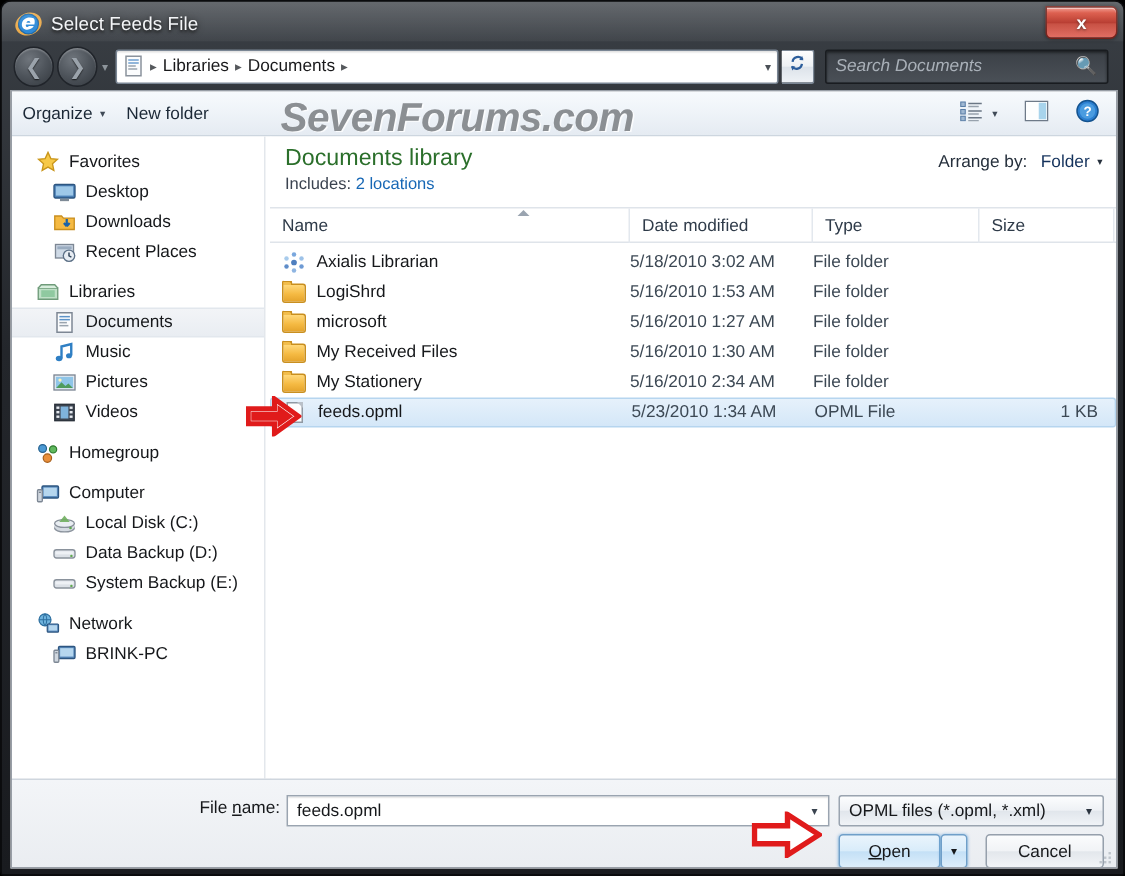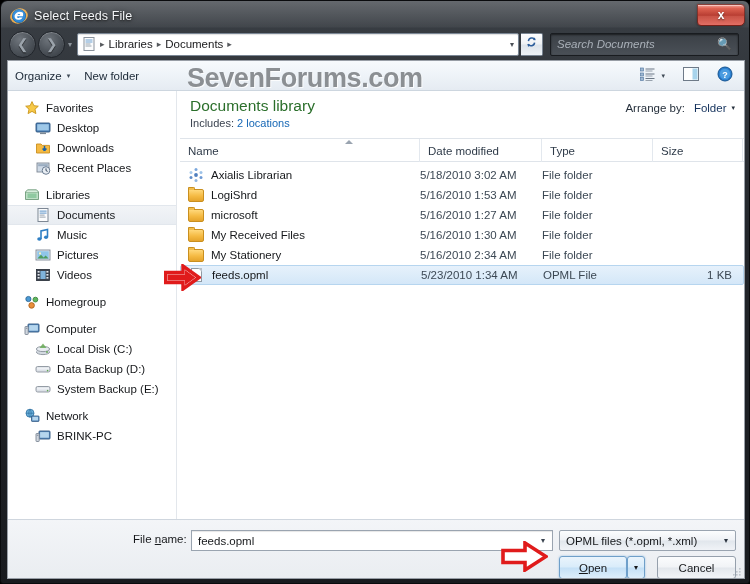--- a/index.html
+++ b/index.html
@@ -243,20 +243,21 @@
     position: absolute;
     left: 186px; top: 62px;
     font-size: 27px;
     font-weight: bold;
     color: #8b8f93;
     letter-spacing: -0.4px;
     text-shadow: 1px 1px 0 rgba(255,255,255,0.8);
     z-index: 40;
     pointer-events: none;
     white-space: nowrap;
+    font-style: italic;
   }
 
   
   .navpane {
     position: absolute;
     left: 0; top: 30px;
     width: 168px; height: 428px;
     background: #fff;
     overflow: hidden;
     box-sizing: border-box;

